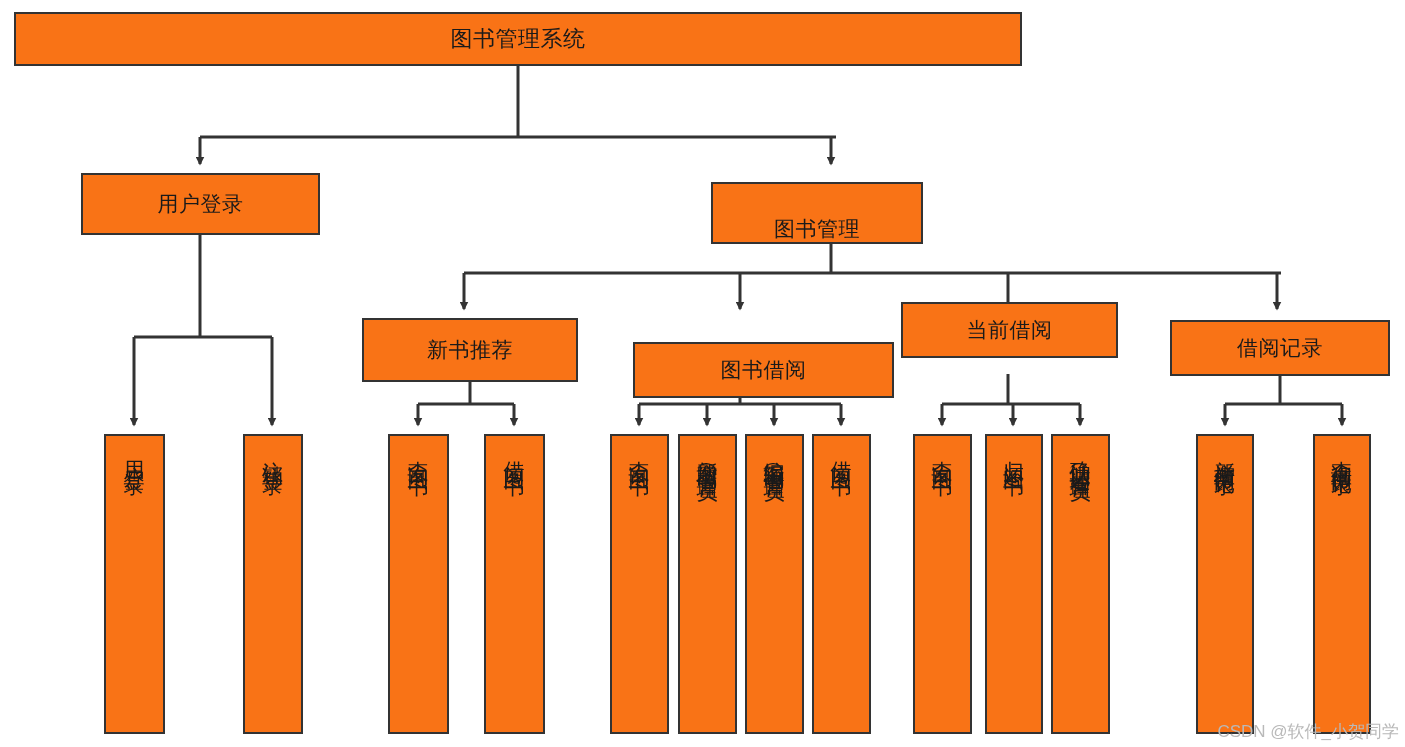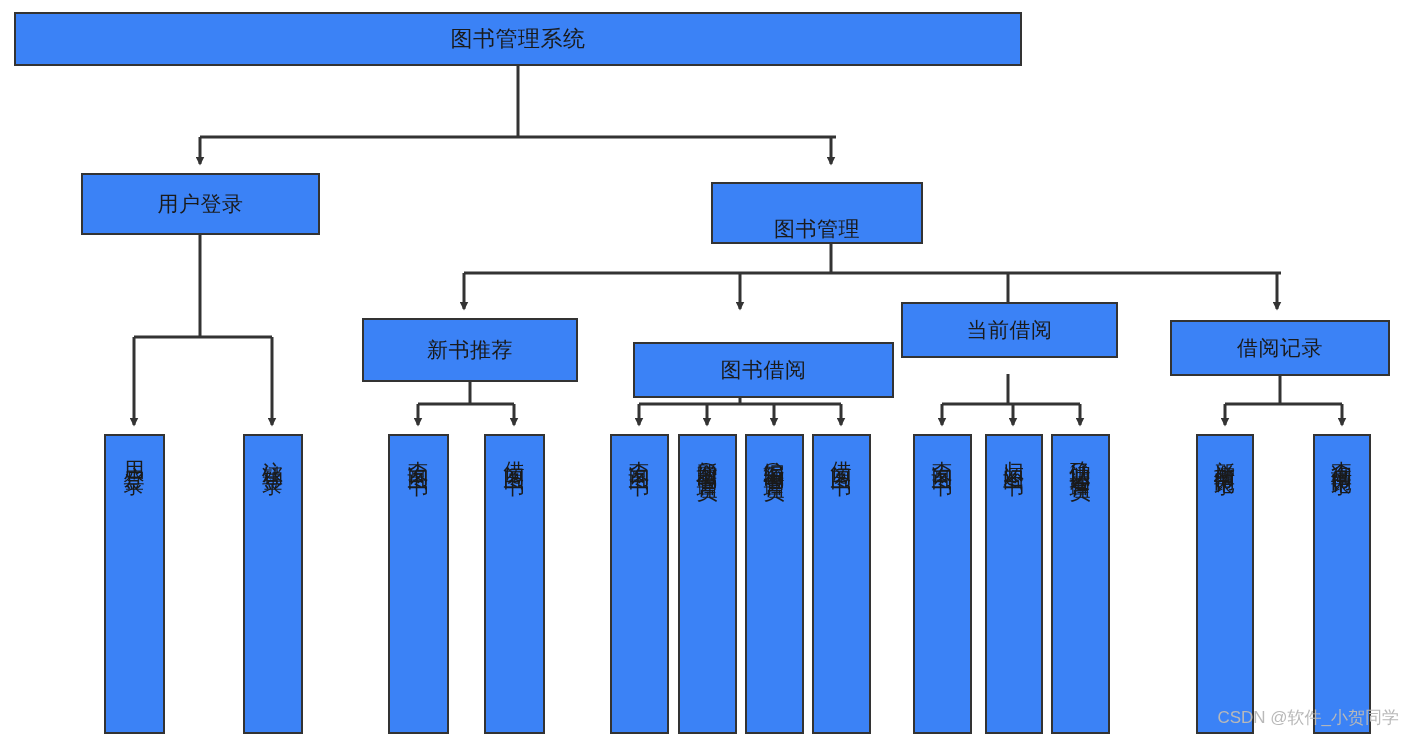--- a/index.html
+++ b/index.html
@@ -23,21 +23,21 @@
     position: absolute;
     left: 0;
     top: 0;
     width: 1405px;
     height: 747px;
     pointer-events: none;
   }
   .node {
     position: absolute;
     box-sizing: border-box;
-    background: #3b82f6;
+    background: #f97316;
     border: 2px solid #333333;
     display: flex;
     align-items: center;
     justify-content: center;
     z-index: 2;
   }
   .node-label {
     color: #1a1a1a;
     text-align: center;
     white-space: nowrap;
@@ -63,21 +63,21 @@
     letter-spacing: 5px;
     line-height: 1;
     white-space: pre-line;
   }
   .node.v.tall-text .node-label {
     letter-spacing: 3px;
   }
   .watermark {
     position: absolute;
     right: 6px;
-    bottom: 18px;
+    bottom: 4px;
     font-size: 17px;
     color: #b9b9b9;
     z-index: 5;
     white-space: nowrap;
     font-family: "Liberation Sans", "DejaVu Sans", sans-serif;
   }
 </style>
 </head>
 <body>
 

